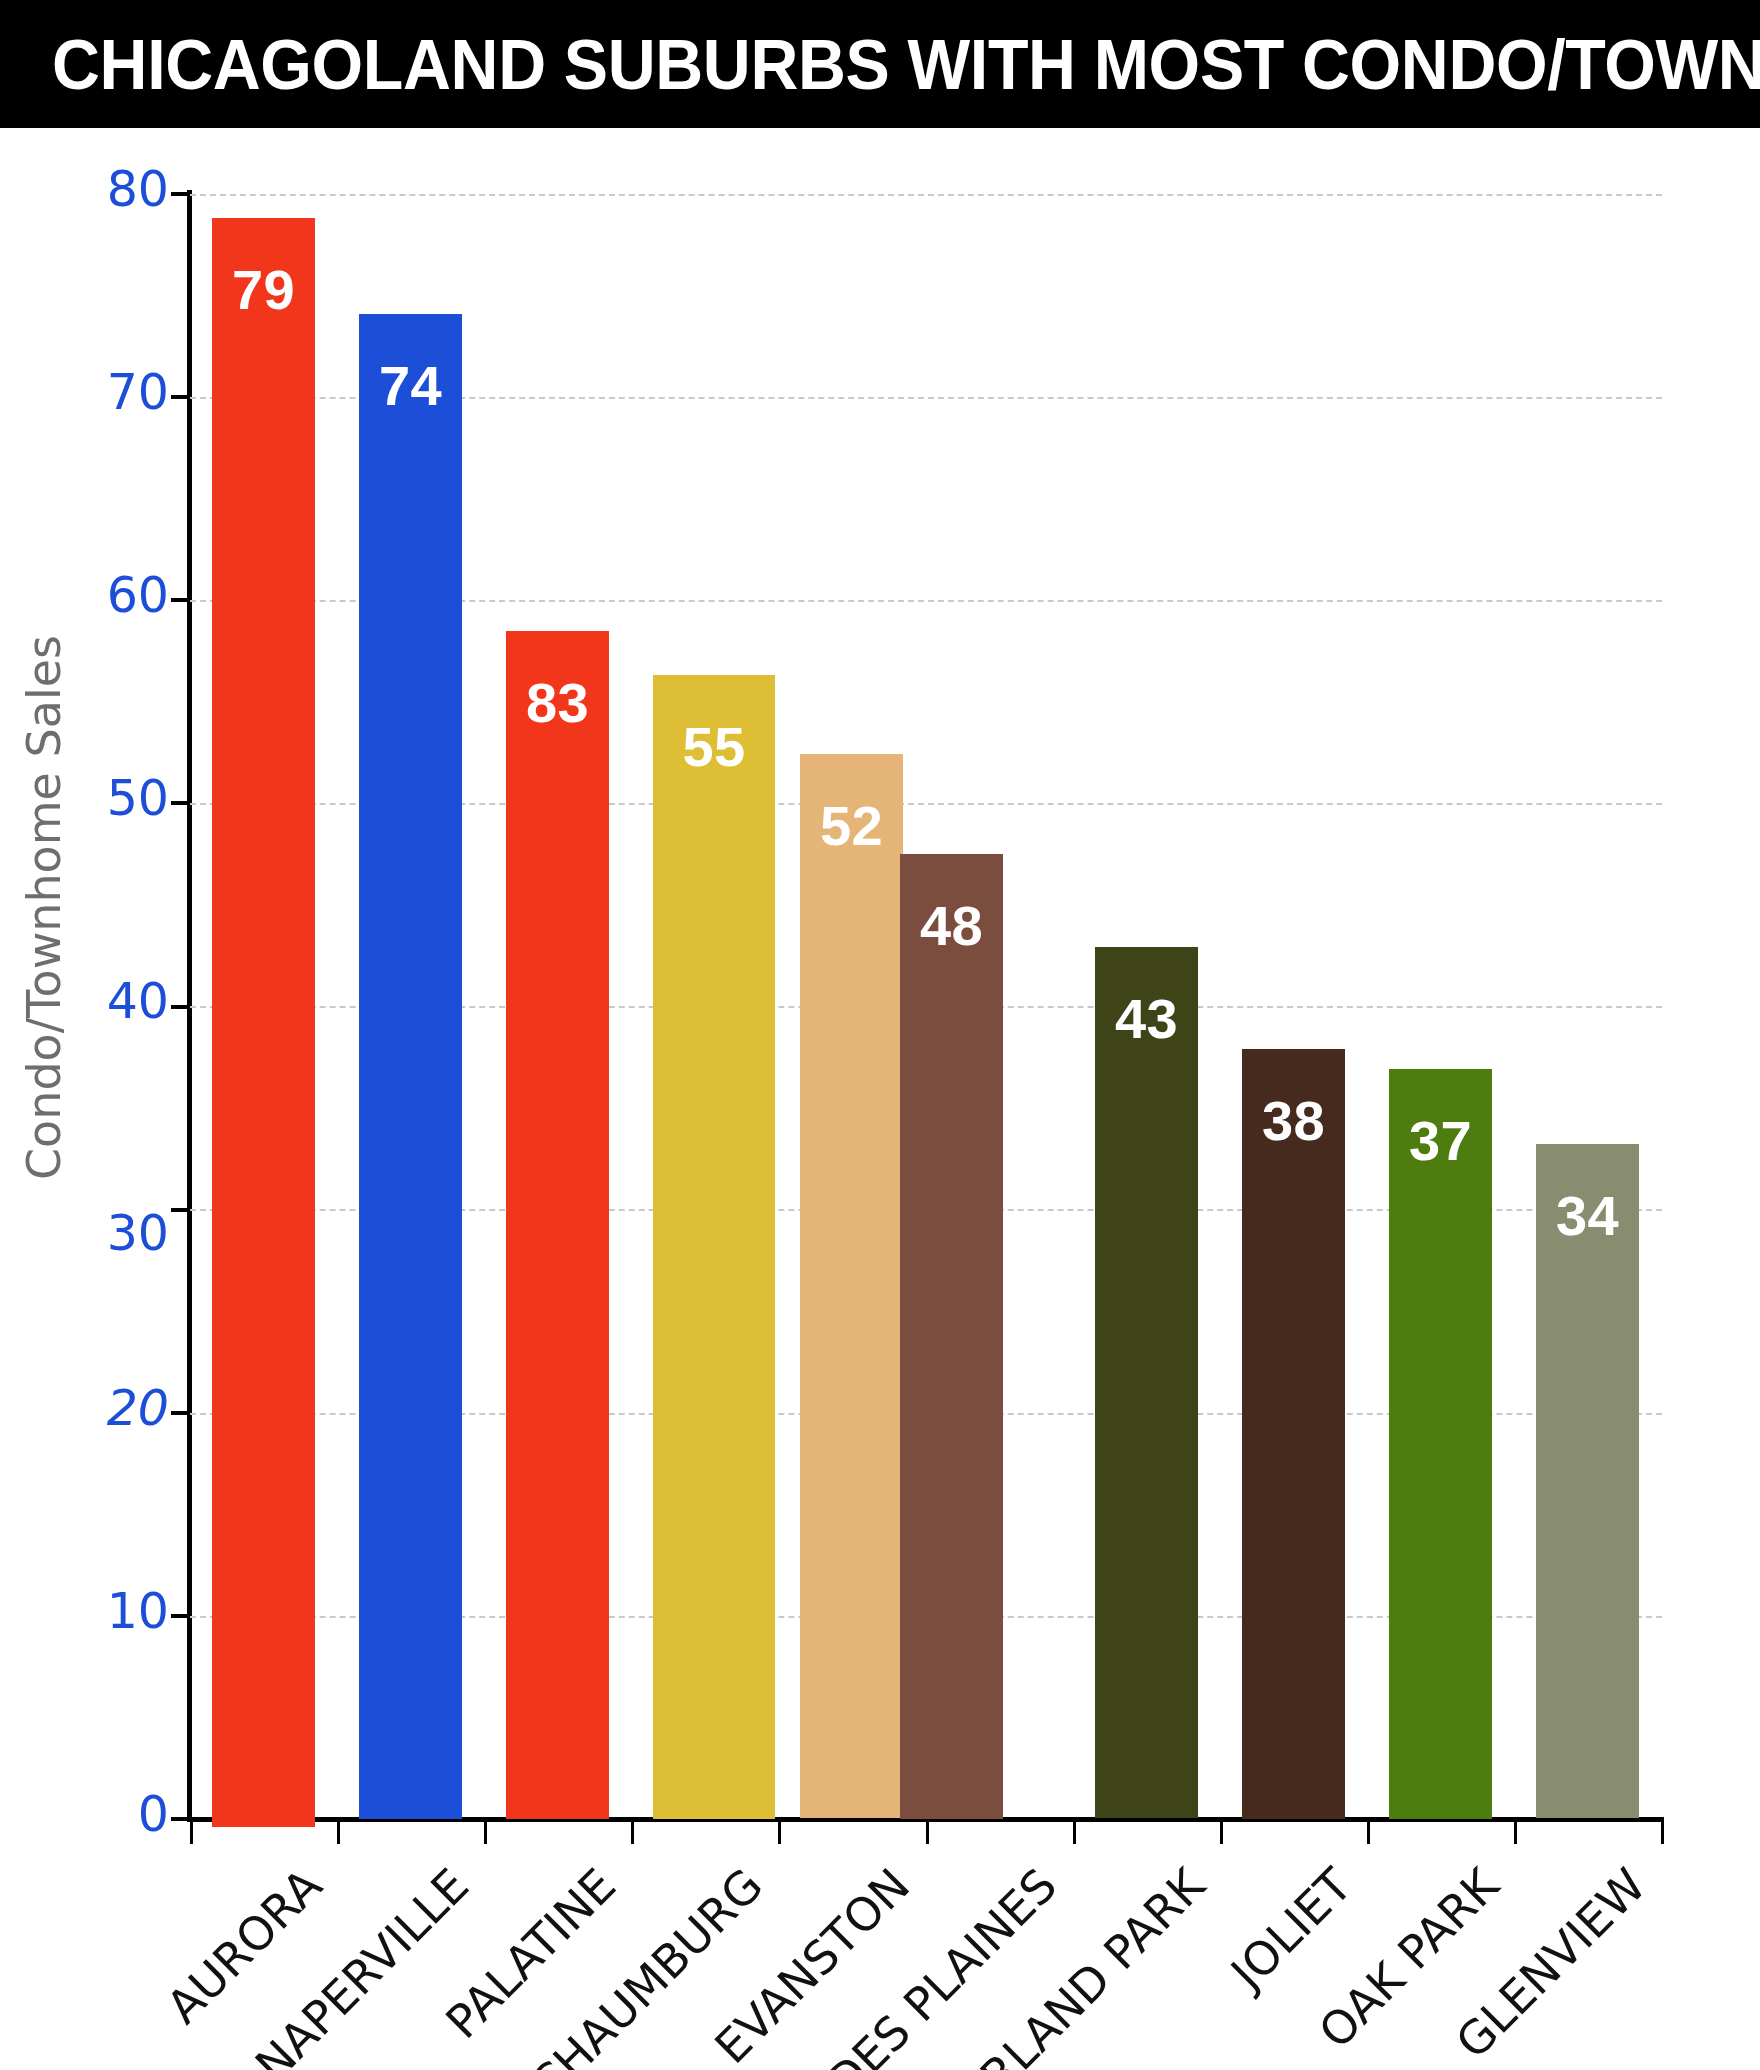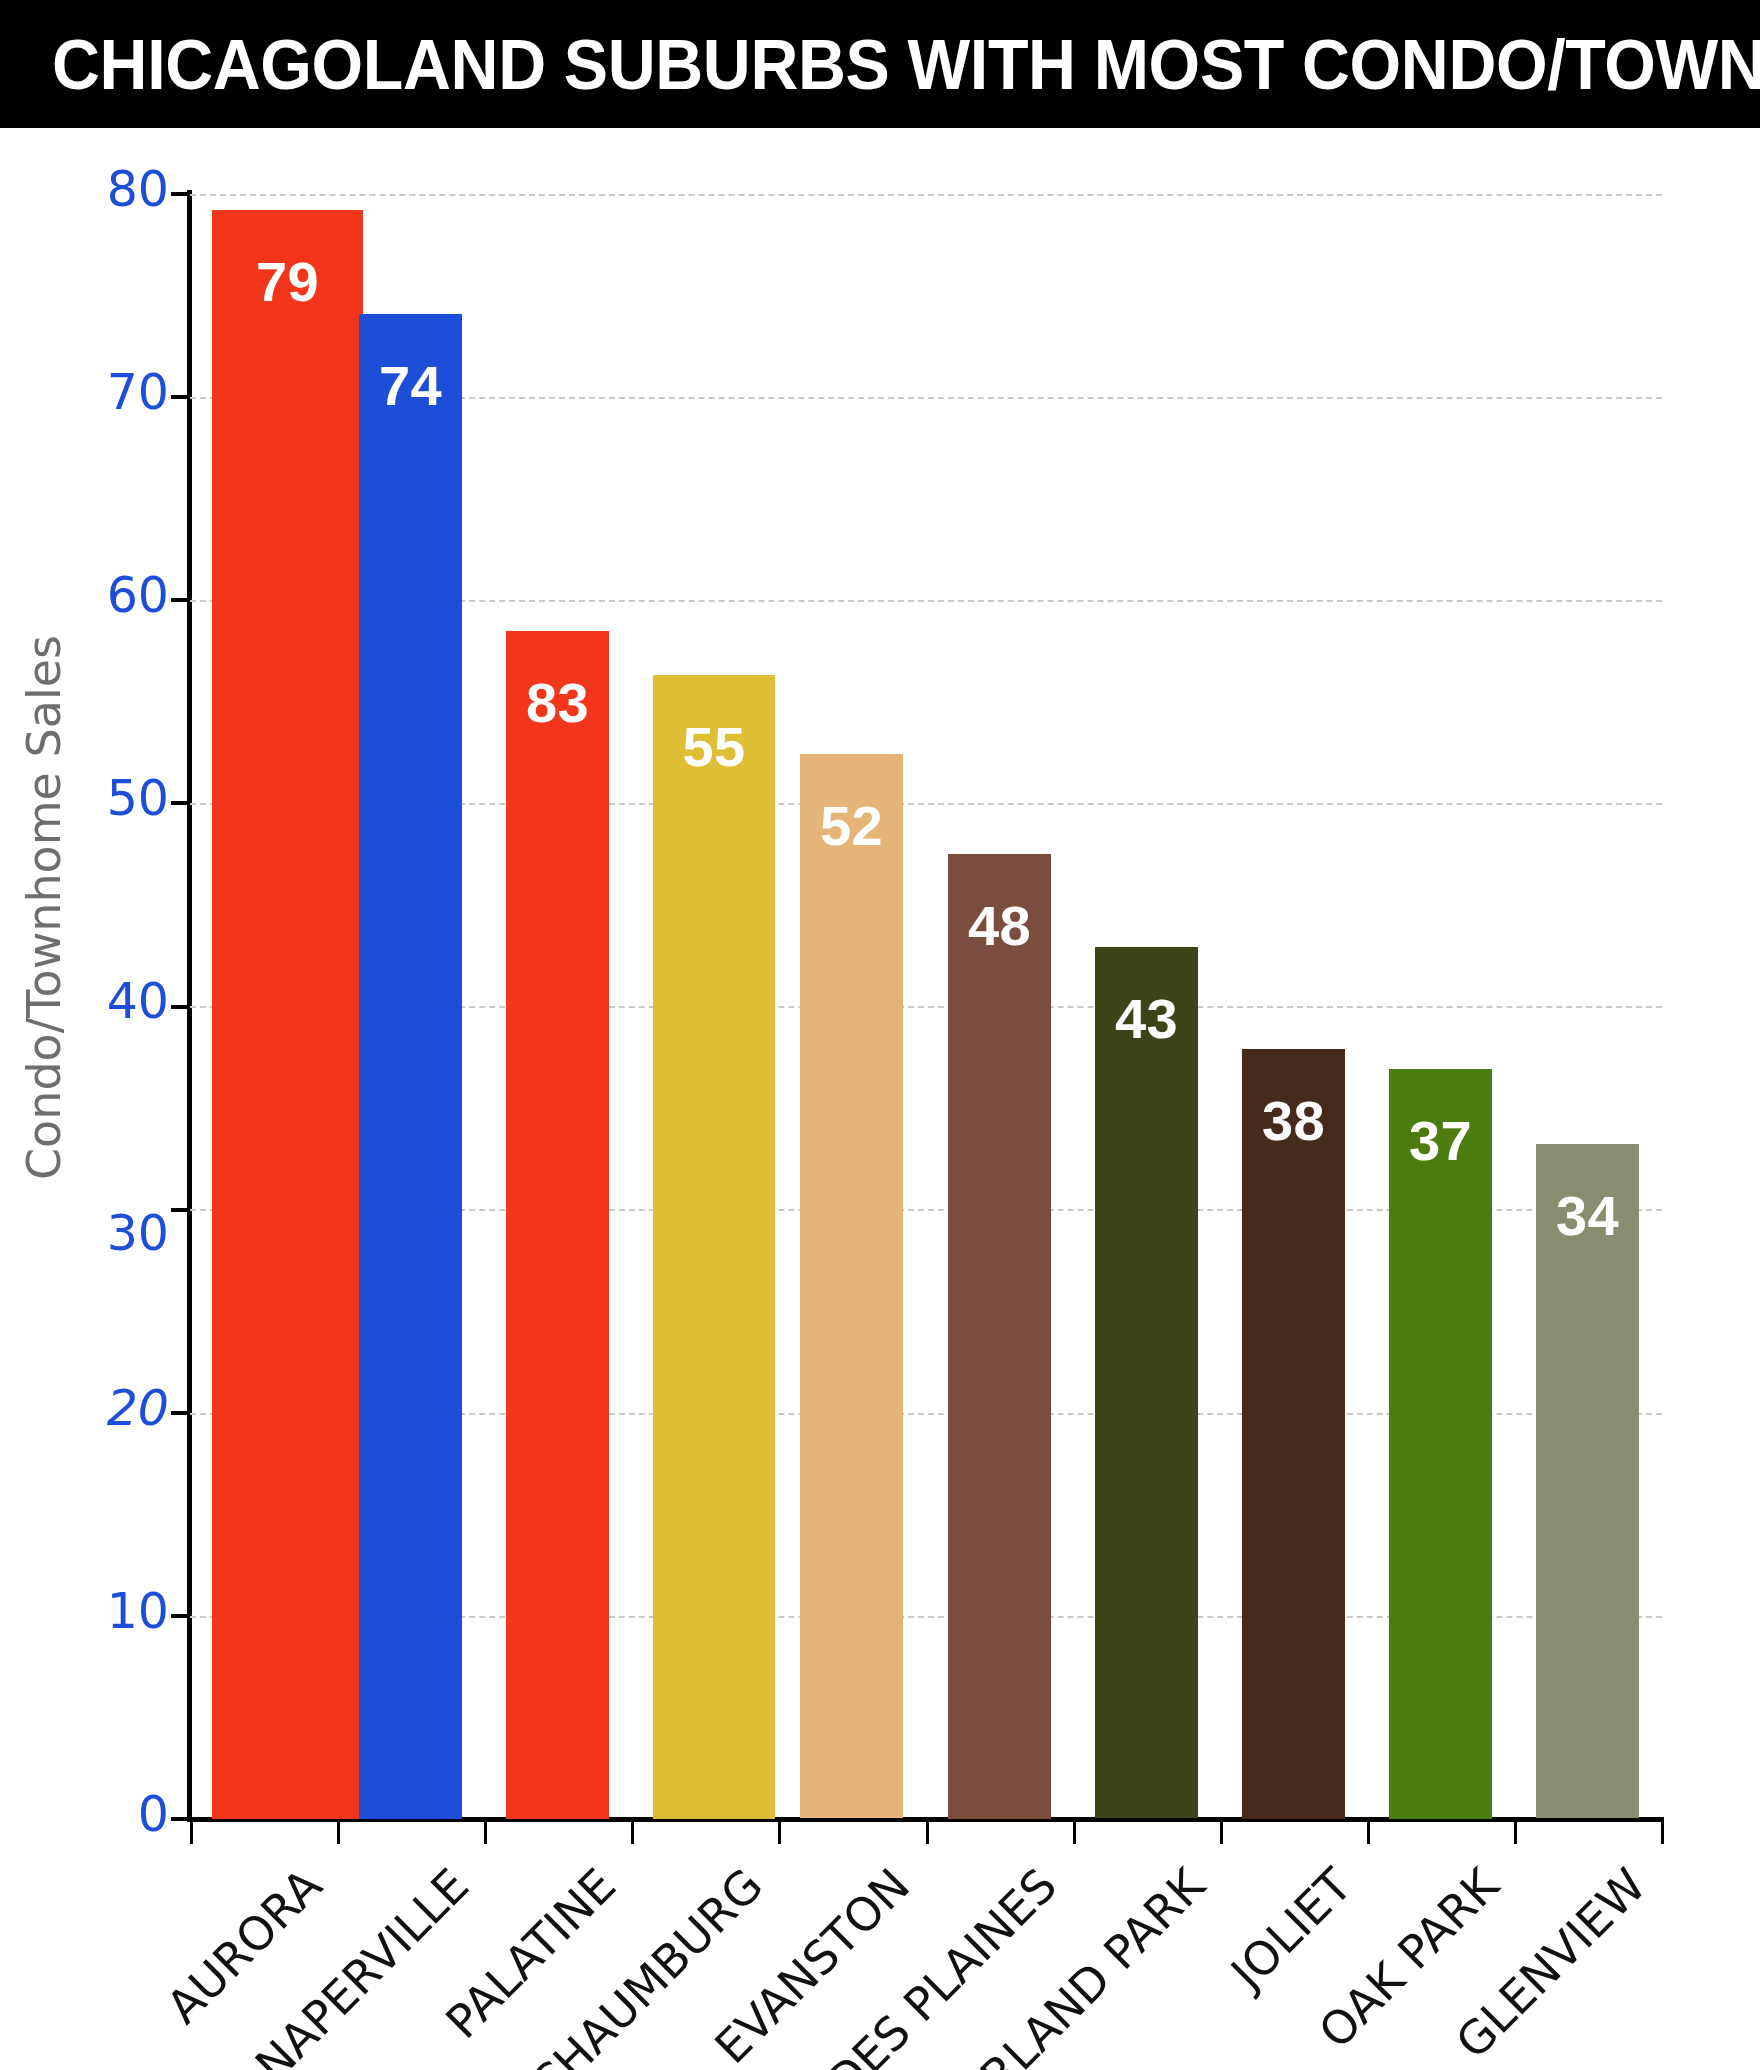--- a/index.html
+++ b/index.html
@@ -208,36 +208,36 @@
       <div class="x-tick-mark" style="left: 778px;"></div>
       <div class="x-tick-mark" style="left: 926px;"></div>
       <div class="x-tick-mark" style="left: 1073px;"></div>
       <div class="x-tick-mark" style="left: 1220px;"></div>
       <div class="x-tick-mark" style="left: 1367px;"></div>
       <div class="x-tick-mark" style="left: 1514px;"></div>
       <div class="x-tick-mark" style="left: 1661px;"></div>
       <div class="x-tick-mark" style="left: 190px;"></div>
     </div>
   <div id="bars">
-      <div class="bar" style="left: 212px; width: 103px; top: 82px; height: 1609px; background: rgb(241, 54, 27); position: absolute; padding-left: 48px;">
+      <div class="bar" style="left: 212px; width: 103px; top: 90px; height: 1609px; background: rgb(241, 54, 27); position: absolute;">
         <div class="bar-value">79</div>
       </div>
       <div class="bar" style="left: 359px; width: 103px; top: 186px; height: 1505px; background: #1d4ed8; position: absolute;">
         <div class="bar-value">74</div>
       </div>
       <div class="bar" style="left: 506px; width: 103px; top: 503px; height: 1188px; background: rgb(241, 54, 27); position: absolute;">
         <div class="bar-value">83</div>
       </div>
       <div class="bar" style="left: 653px; width: 122px; top: 547px; height: 1144px; background: rgb(222, 190, 53); position: absolute;">
         <div class="bar-value">55</div>
       </div>
       <div class="bar" style="left: 800px; width: 103px; top: 626px; height: 1064px; background: rgb(228, 181, 119); position: absolute;">
         <div class="bar-value">52</div>
       </div>
-      <div class="bar" style="left: 948px; width: 103px; top: 726px; height: 965px; background: rgb(123, 77, 62); position: absolute;">
+      <div class="bar" style="left: 900px; width: 103px; top: 726px; height: 965px; background: rgb(123, 77, 62); position: absolute;">
         <div class="bar-value">48</div>
       </div>
       <div class="bar" style="left: 1095px; width: 103px; top: 819px; height: 871px; background: rgb(63, 67, 24); position: absolute;">
         <div class="bar-value">43</div>
       </div>
       <div class="bar" style="left: 1242px; width: 103px; top: 921px; height: 770px; background: rgb(71, 42, 30); position: absolute;">
         <div class="bar-value">38</div>
       </div>
       <div class="bar" style="left: 1389px; width: 103px; top: 941px; height: 750px; background: #4d7c0f; position: absolute;">
         <div class="bar-value">37</div>

